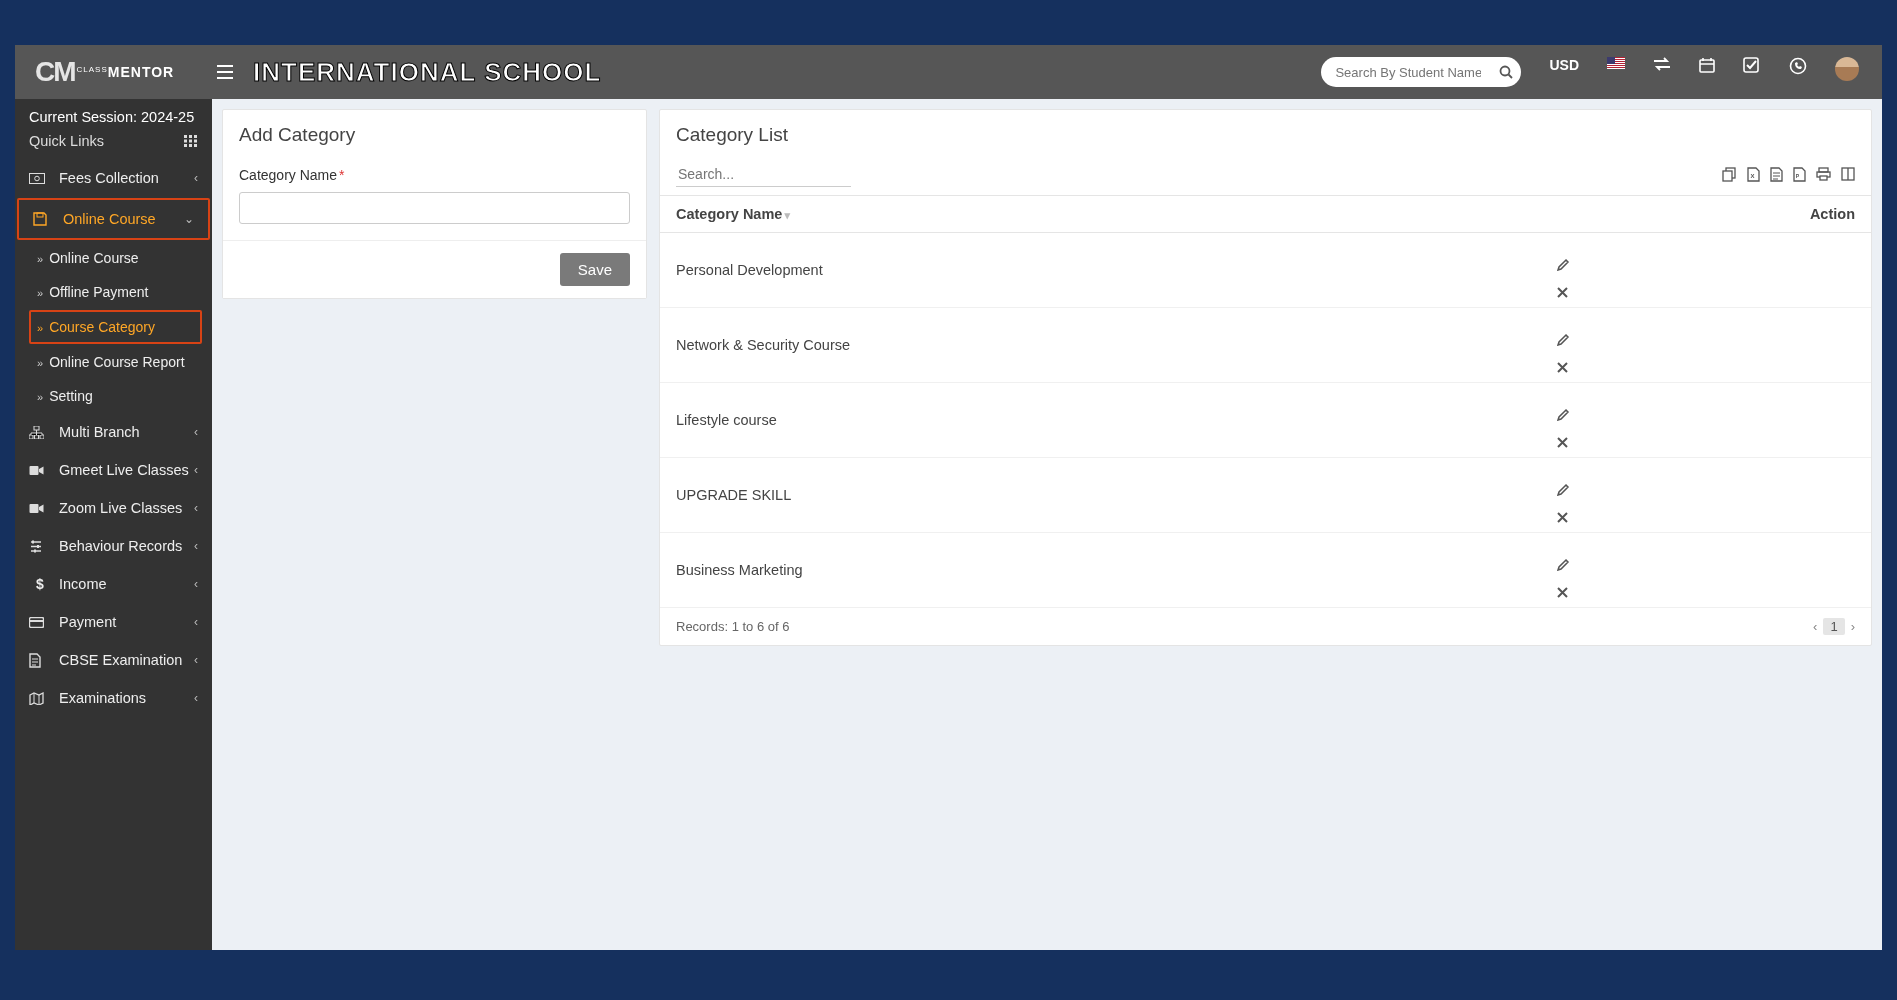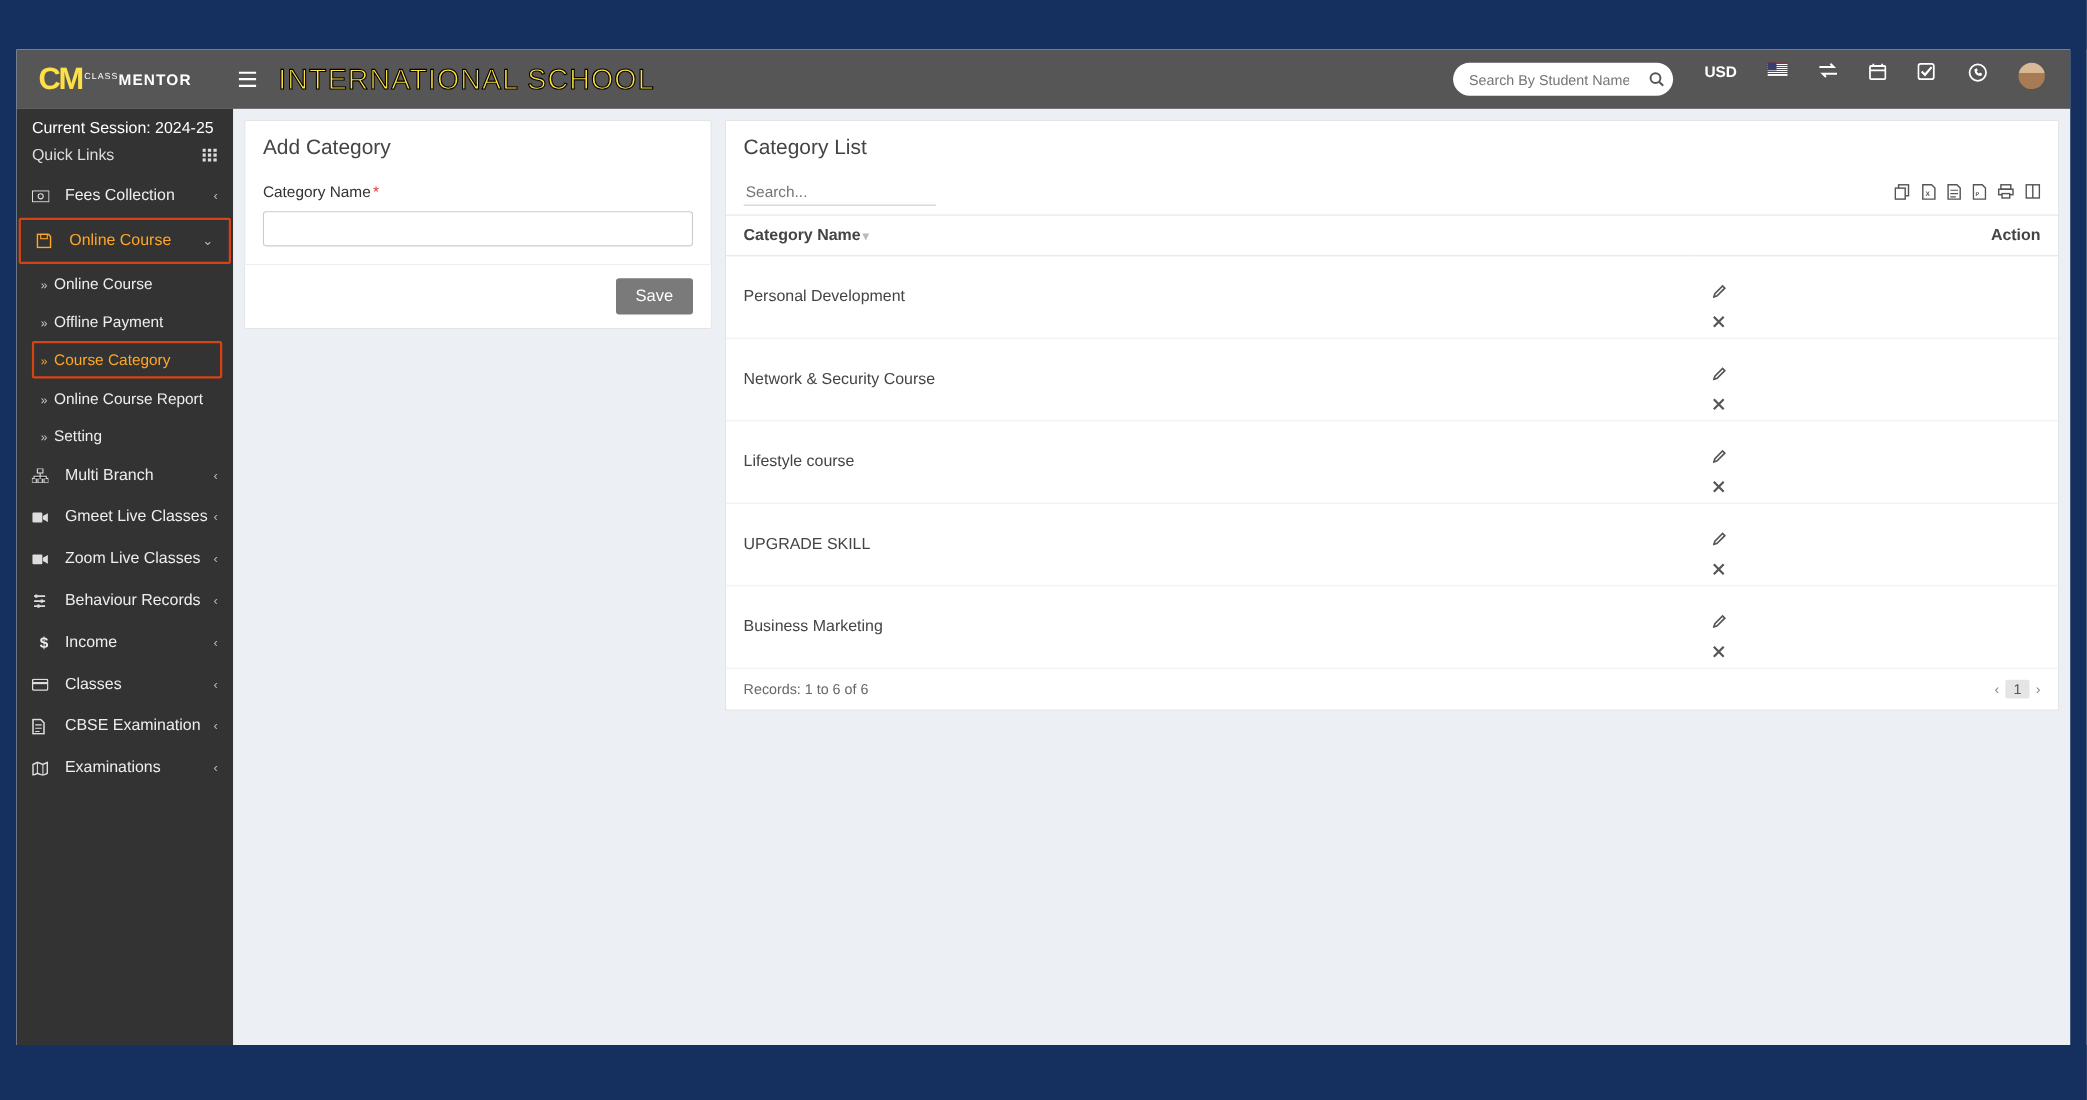--- a/index.html
+++ b/index.html
@@ -7,26 +7,26 @@
 
 
 .outer-top { height:45px; background:#15305e; }
 .outer-bottom { position:absolute; left:0; right:0; bottom:0; height:50px; background:#15305e; }
 
 .app-wrap { position:absolute; top:45px; left:15px; right:15px; bottom:50px; background:#e9ecef; overflow:hidden; }
 
 
 .topbar { height:54px; background:#565656; display:flex; align-items:center; color:#fff; }
 .logo-box { width:197px; height:54px; display:flex; align-items:center; padding-left:20px; }
-.logo-cm { font-weight:900; font-size:28px; color:#fde047; letter-spacing:-2px; }
+.logo-cm { font-weight:900; font-size:28px; color:#e5e5e5; letter-spacing:-2px; }
 .logo-stack { display:flex; flex-direction:row; margin-left:2px; line-height:0.9; }
 .logo-stack .small { font-size:8px; letter-spacing:1px; }
 .logo-stack .big { font-size:14px; font-weight:700; letter-spacing:1px; }
 .hamburger { margin-left:5px; margin-right:20px; cursor:pointer; }
-.school-title { font-size:26px; font-weight:400; color:#fde047; -webkit-text-stroke:1px #000; letter-spacing:1px; }
+.school-title { font-size:26px; font-weight:700; color:#ffffff; -webkit-text-stroke:1px #000; letter-spacing:1px; }
 
 .top-right { margin-left:auto; display:flex; align-items:flex-start; gap:28px; padding-right:23px; }
 .search-wrap { position:relative; }
 .search-input { width:200px; height:30px; border-radius:15px; border:none; padding:0 40px 0 14px; font-size:13px; outline:none; color:#555; }
 .search-btn { position:absolute; right:8px; top:50%; transform:translateY(-50%); background:none; border:none; color:#555; cursor:pointer; }
 .top-icon { color:#fff; display:flex; align-items:center; justify-content:center; }
 .currency { font-size:14px; font-weight:600; }
 .flag { width:18px; height:12px; background:linear-gradient(#b22234 0 8%, #fff 8% 16%, #b22234 16% 24%, #fff 24% 32%, #b22234 32% 40%, #fff 40% 48%, #b22234 48% 56%, #fff 56% 64%, #b22234 64% 72%, #fff 72% 80%, #b22234 80% 88%, #fff 88% 100%); position:relative; }
 .flag::before { content:""; position:absolute; left:0; top:0; width:8px; height:7px; background:#3c3b6e; }
 .avatar { width:24px; height:24px; border-radius:50%; background:linear-gradient(#d9b896 40%, #a87b55 40%); }
@@ -239,21 +239,21 @@
       <span>Income</span>
       <span class="chev">‹</span>
     </div>
     <div class="nav-item">
       <span class="nav-icon">
           <svg width="15" height="11" viewBox="0 0 15 11">
             <rect x="0.5" y="0.5" width="14" height="10" rx="1.5" fill="none" stroke="#ddd" stroke-width="1.4"></rect>
             <rect x="0.5" y="3" width="14" height="2" fill="#ddd"></rect>
           </svg>
         </span>
-      <span>Classes</span>
+      <span>Payment</span>
       <span class="chev">‹</span>
     </div>
     <div class="nav-item">
       <span class="nav-icon">
           <svg width="12" height="15" viewBox="0 0 12 15">
             <path d="M1 1h7l3 3v10H1z" fill="none" stroke="#ddd" stroke-width="1.4"></path>
             <path d="M3 6h6M3 9h6M3 12h4" stroke="#ddd"></path>
           </svg>
         </span>
       <span>CBSE Examination</span>

